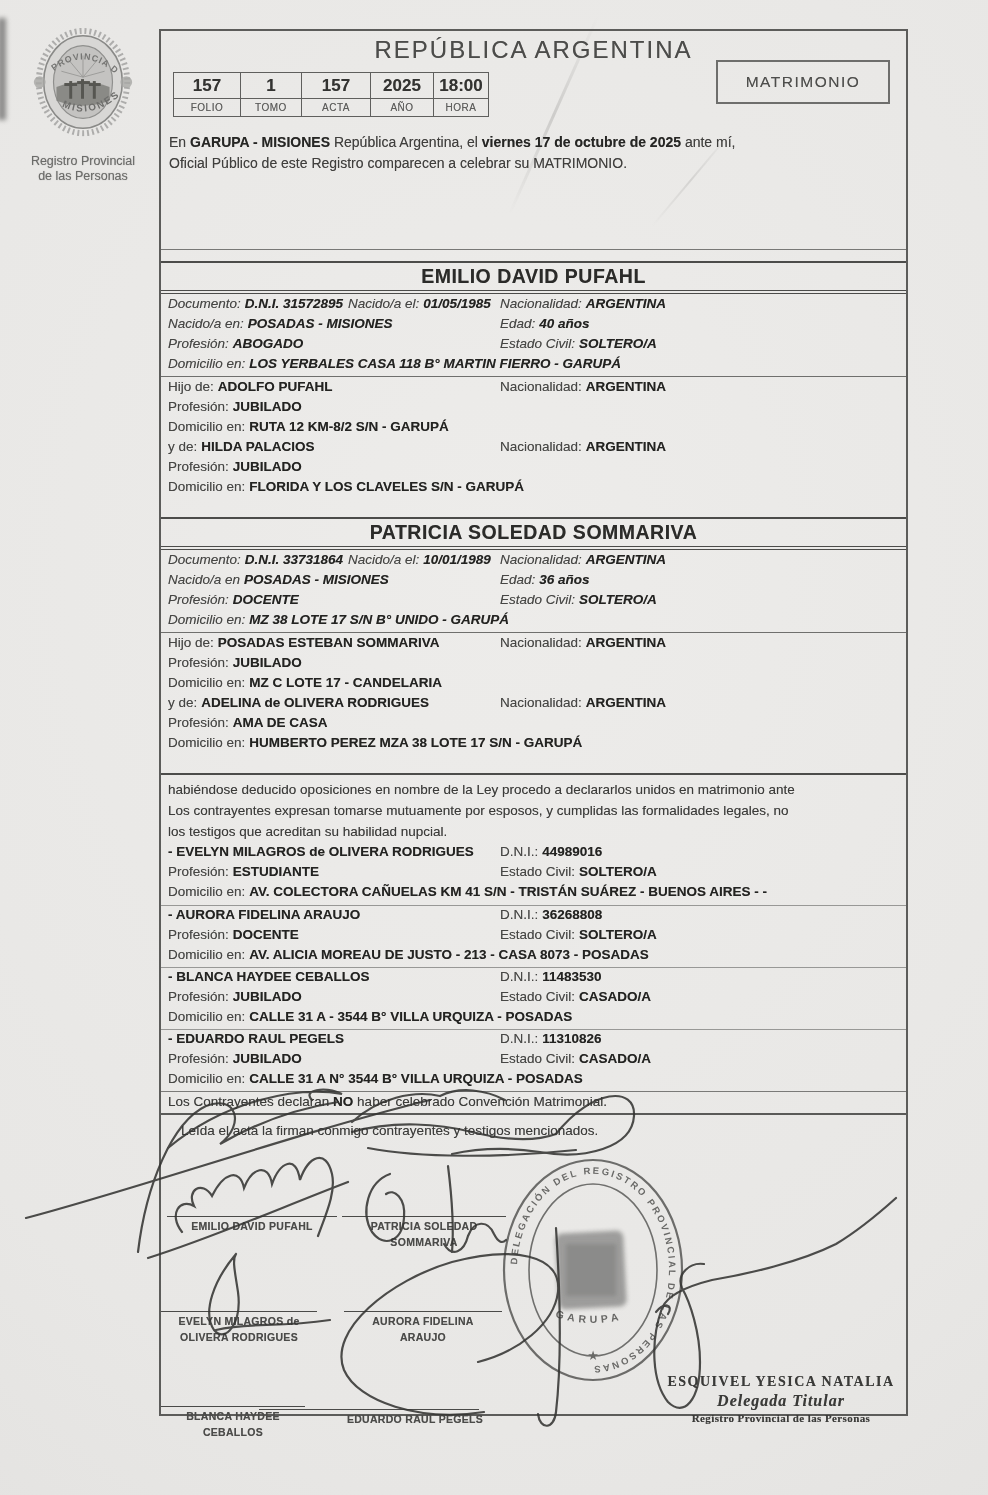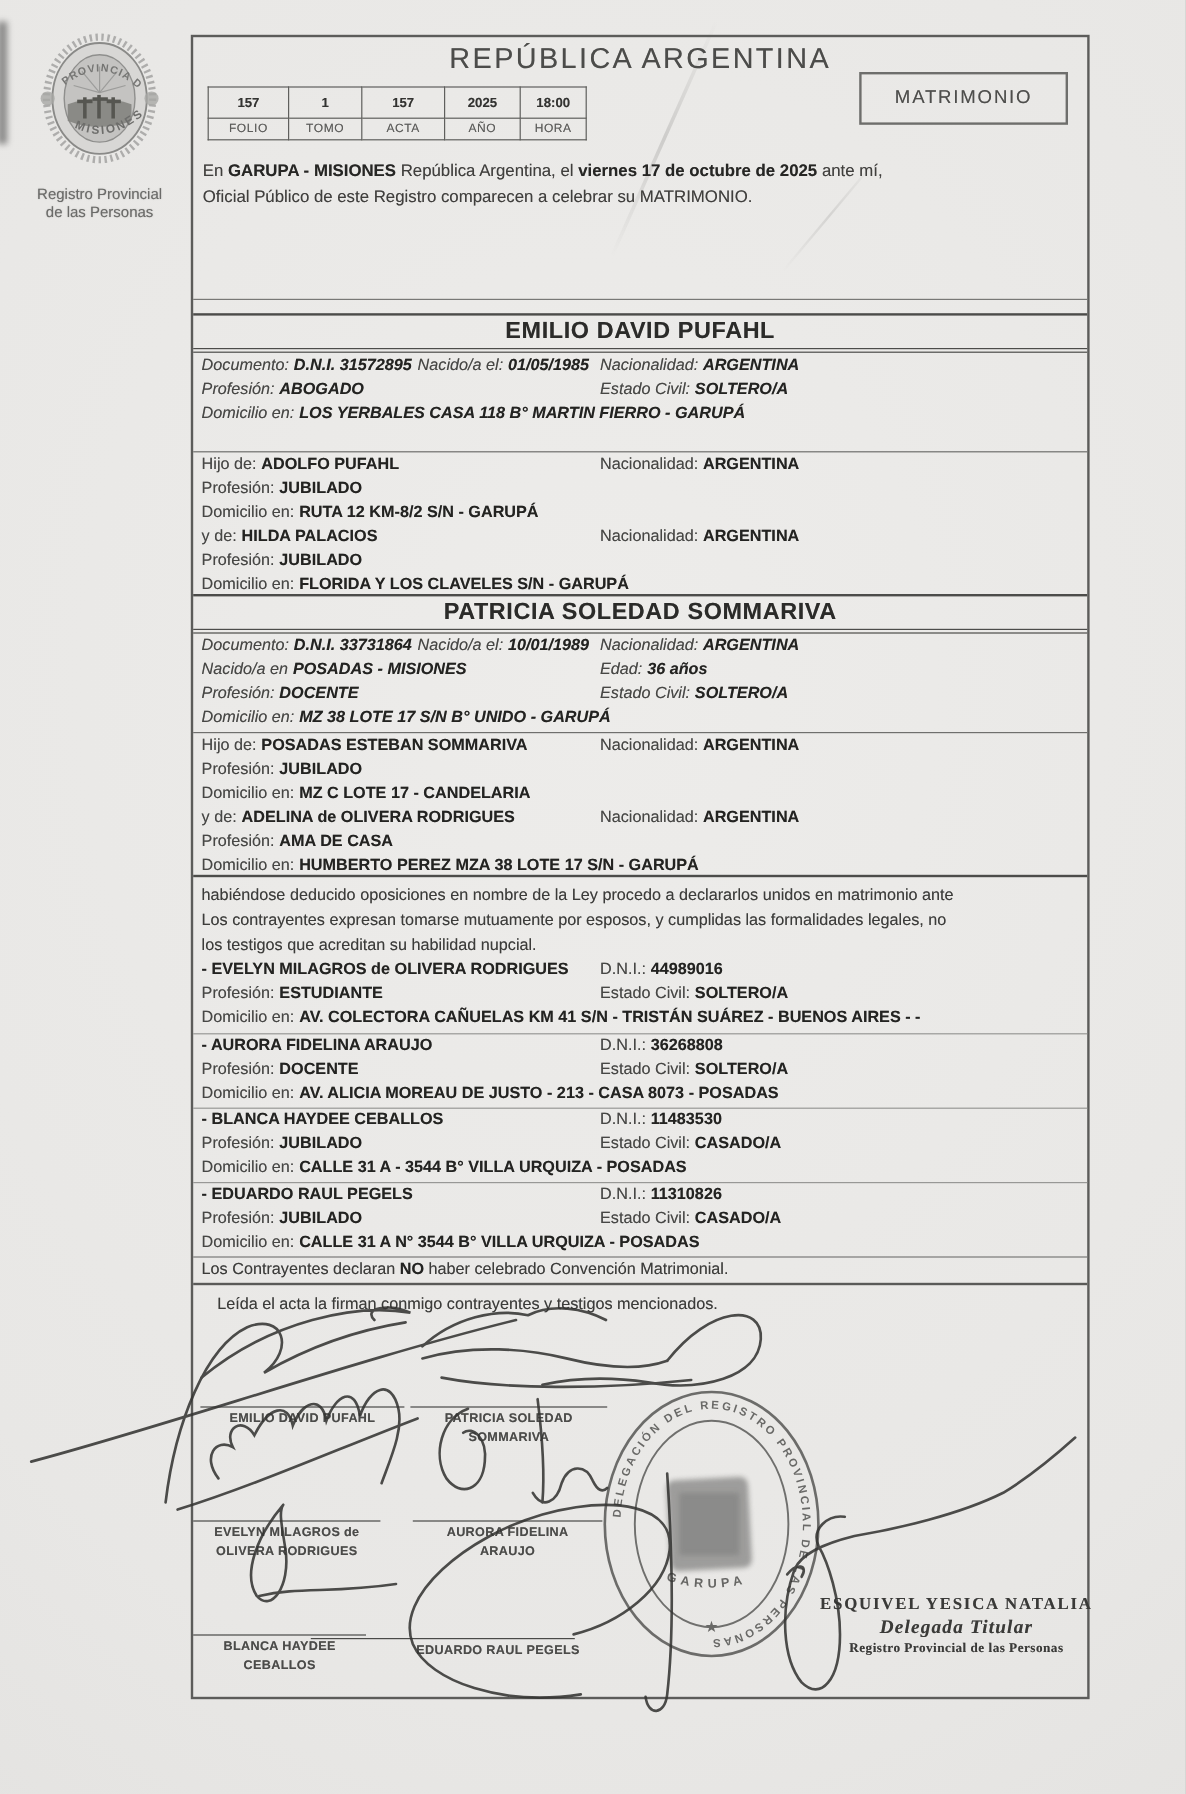--- a/index.html
+++ b/index.html
@@ -21,55 +21,55 @@
   .frame{
     position:absolute;left:159px;top:29px;width:749px;height:1387px;
     border:2px solid #5c5c5a;box-sizing:border-box;display:flex;flex-direction:column;
     text-shadow:0 0 .5px rgba(70,70,70,.5);
   }
   .head-block{position:relative;height:219px;border-bottom:1px solid #787876;box-sizing:border-box;}
   .doc-title{margin-top:5px;text-align:center;font-size:24px;letter-spacing:2px;color:#4c4c4a;font-weight:400;}
   .meta-row{position:relative;height:64px;}
   .reg-table{position:absolute;left:12px;top:8px;border-collapse:collapse;}
   .reg-table td{border:1.6px solid #5f5f5d;text-align:center;padding:0 4px;}
-  .reg-table .v{height:25px;font-size:11px;font-weight:700;color:#333331;}
+  .reg-table .v{height:25px;font-size:17px;font-weight:700;color:#333331;}
   .reg-table .l{height:17px;font-size:10px;color:#5d5d5b;letter-spacing:.5px;}
   .w1{width:58px}.w2{width:52px}.w3{width:60px}.w4{width:54px}.w5{width:46px}
   .type-box{position:absolute;right:16px;top:-4px;width:174px;height:44px;border:2px solid #6e6e6c;box-sizing:border-box;
     display:flex;align-items:center;justify-content:center;font-size:15.5px;letter-spacing:1.5px;color:#4e4e4c;}
   .intro{padding:4px 8px 0;font-size:14px;line-height:21px;color:#403f3d;}
   .intro b{color:#262624;}
 
   .gap-row{height:11px;}
   .sec-header{height:33px;box-sizing:border-box;border-top:2px solid #4c4c4a;border-bottom:4px double #4c4c4a;
     text-align:center;font-size:19.5px;font-weight:700;letter-spacing:.5px;color:#2b2b29;line-height:27px;}
 
   .row{position:relative;height:20px;font-size:13.5px;white-space:nowrap;}
   .cell{position:absolute;top:0;}
   .c1{left:7px}.c2{left:187px}.c3{left:339px}
   .lab{color:#474745;font-weight:400;margin-right:4px;}
   .val{color:#232321;font-weight:700;}
   .details{padding-top:2px;height:82px;box-sizing:border-box;font-style:italic;}
-  .parents{border-top:1px solid #6f6f6d;padding-top:2px;height:119px;box-sizing:border-box;}
+  .parents{border-top:1px solid #6f6f6d;padding-top:2px;height:141px;box-sizing:border-box;}
 
   .ceremony{border-top:2px solid #4c4c4a;box-sizing:border-box;height:70px;padding:4px 7px 0;font-size:13.5px;line-height:21px;color:#3c3c3a;}
   .pline{display:block;}
   .witness{height:62px;box-sizing:border-box;border-top:1px solid #98989б;border-top:1px solid #989896;padding-top:1px;}
   .witness.first{border-top:none;}
   .decl{border-top:1px solid #7a7a78;box-sizing:border-box;height:22px;line-height:20px;padding-left:7px;font-size:13.5px;color:#3c3c3a;}
   .decl .strong{font-weight:700;color:#232321;}
   .closing{border-top:2px solid #5a5a58;box-sizing:border-box;height:33px;line-height:31px;padding-left:20px;font-size:13.5px;color:#3c3c3a;}
 
   .sig-area{position:relative;flex:1;}
   .sig{position:absolute;}
   .sig .line{border-top:1.6px solid #4a4a48;}
   .sig .lbl{text-align:center;font-size:10.5px;line-height:14px;color:#4b4b49;font-weight:600;letter-spacing:.3px;margin-top:2px;}
   .shift-r{transform:translateX(46px);}
 
-  .official-block{position:absolute;left:508px;top:228px;width:256px;text-align:center;
+  .official-block{position:absolute;left:492px;top:228px;width:256px;text-align:center;
     font-family:"Liberation Serif","DejaVu Serif",serif;color:#3a3a38;}
   .official-name{font-size:14px;font-weight:700;letter-spacing:1.5px;}
   .official-role{font-size:16px;font-weight:700;margin-top:2px;letter-spacing:1px;font-style:italic;}
   .official-office{font-size:11px;font-weight:700;margin-top:2px;letter-spacing:.4px;}
 
   .ink{position:absolute;left:0;top:0;pointer-events:none;}
 </style>
 </head>
 <body>
 
@@ -152,20 +152,24 @@
     <div class="gap-row"></div>
 
     <div class="sec-header">EMILIO DAVID PUFAHL</div>
     <div class="details">
       <div class="row">
         <span class="cell c1"><span class="lab">Documento:</span><span class="val">D.N.I. 31572895</span></span>
         <span class="cell c2"><span class="lab">Nacido/a el:</span><span class="val">01/05/1985</span></span>
         <span class="cell c3"><span class="lab">Nacionalidad:</span><span class="val">ARGENTINA</span></span>
       </div>
       <div class="row">
+        <span class="cell c1"><span class="lab">Nacido/a en:</span><span class="val">POSADAS - MISIONES</span></span>
+        <span class="cell c3"><span class="lab">Edad:</span><span class="val">40 años</span></span>
+      </div>
+      <div class="row">
         <span class="cell c1"><span class="lab">Profesión:</span><span class="val">ABOGADO</span></span>
         <span class="cell c3"><span class="lab">Estado Civil:</span><span class="val">SOLTERO/A</span></span>
       </div>
       <div class="row">
         <span class="cell c1"><span class="lab">Domicilio en:</span><span class="val">LOS YERBALES CASA 118 B° MARTIN FIERRO - GARUPÁ</span></span>
       </div>
     </div>
     <div class="parents">
       <div class="row">
         <span class="cell c1"><span class="lab">Hijo de:</span><span class="val">ADOLFO PUFAHL</span></span>

